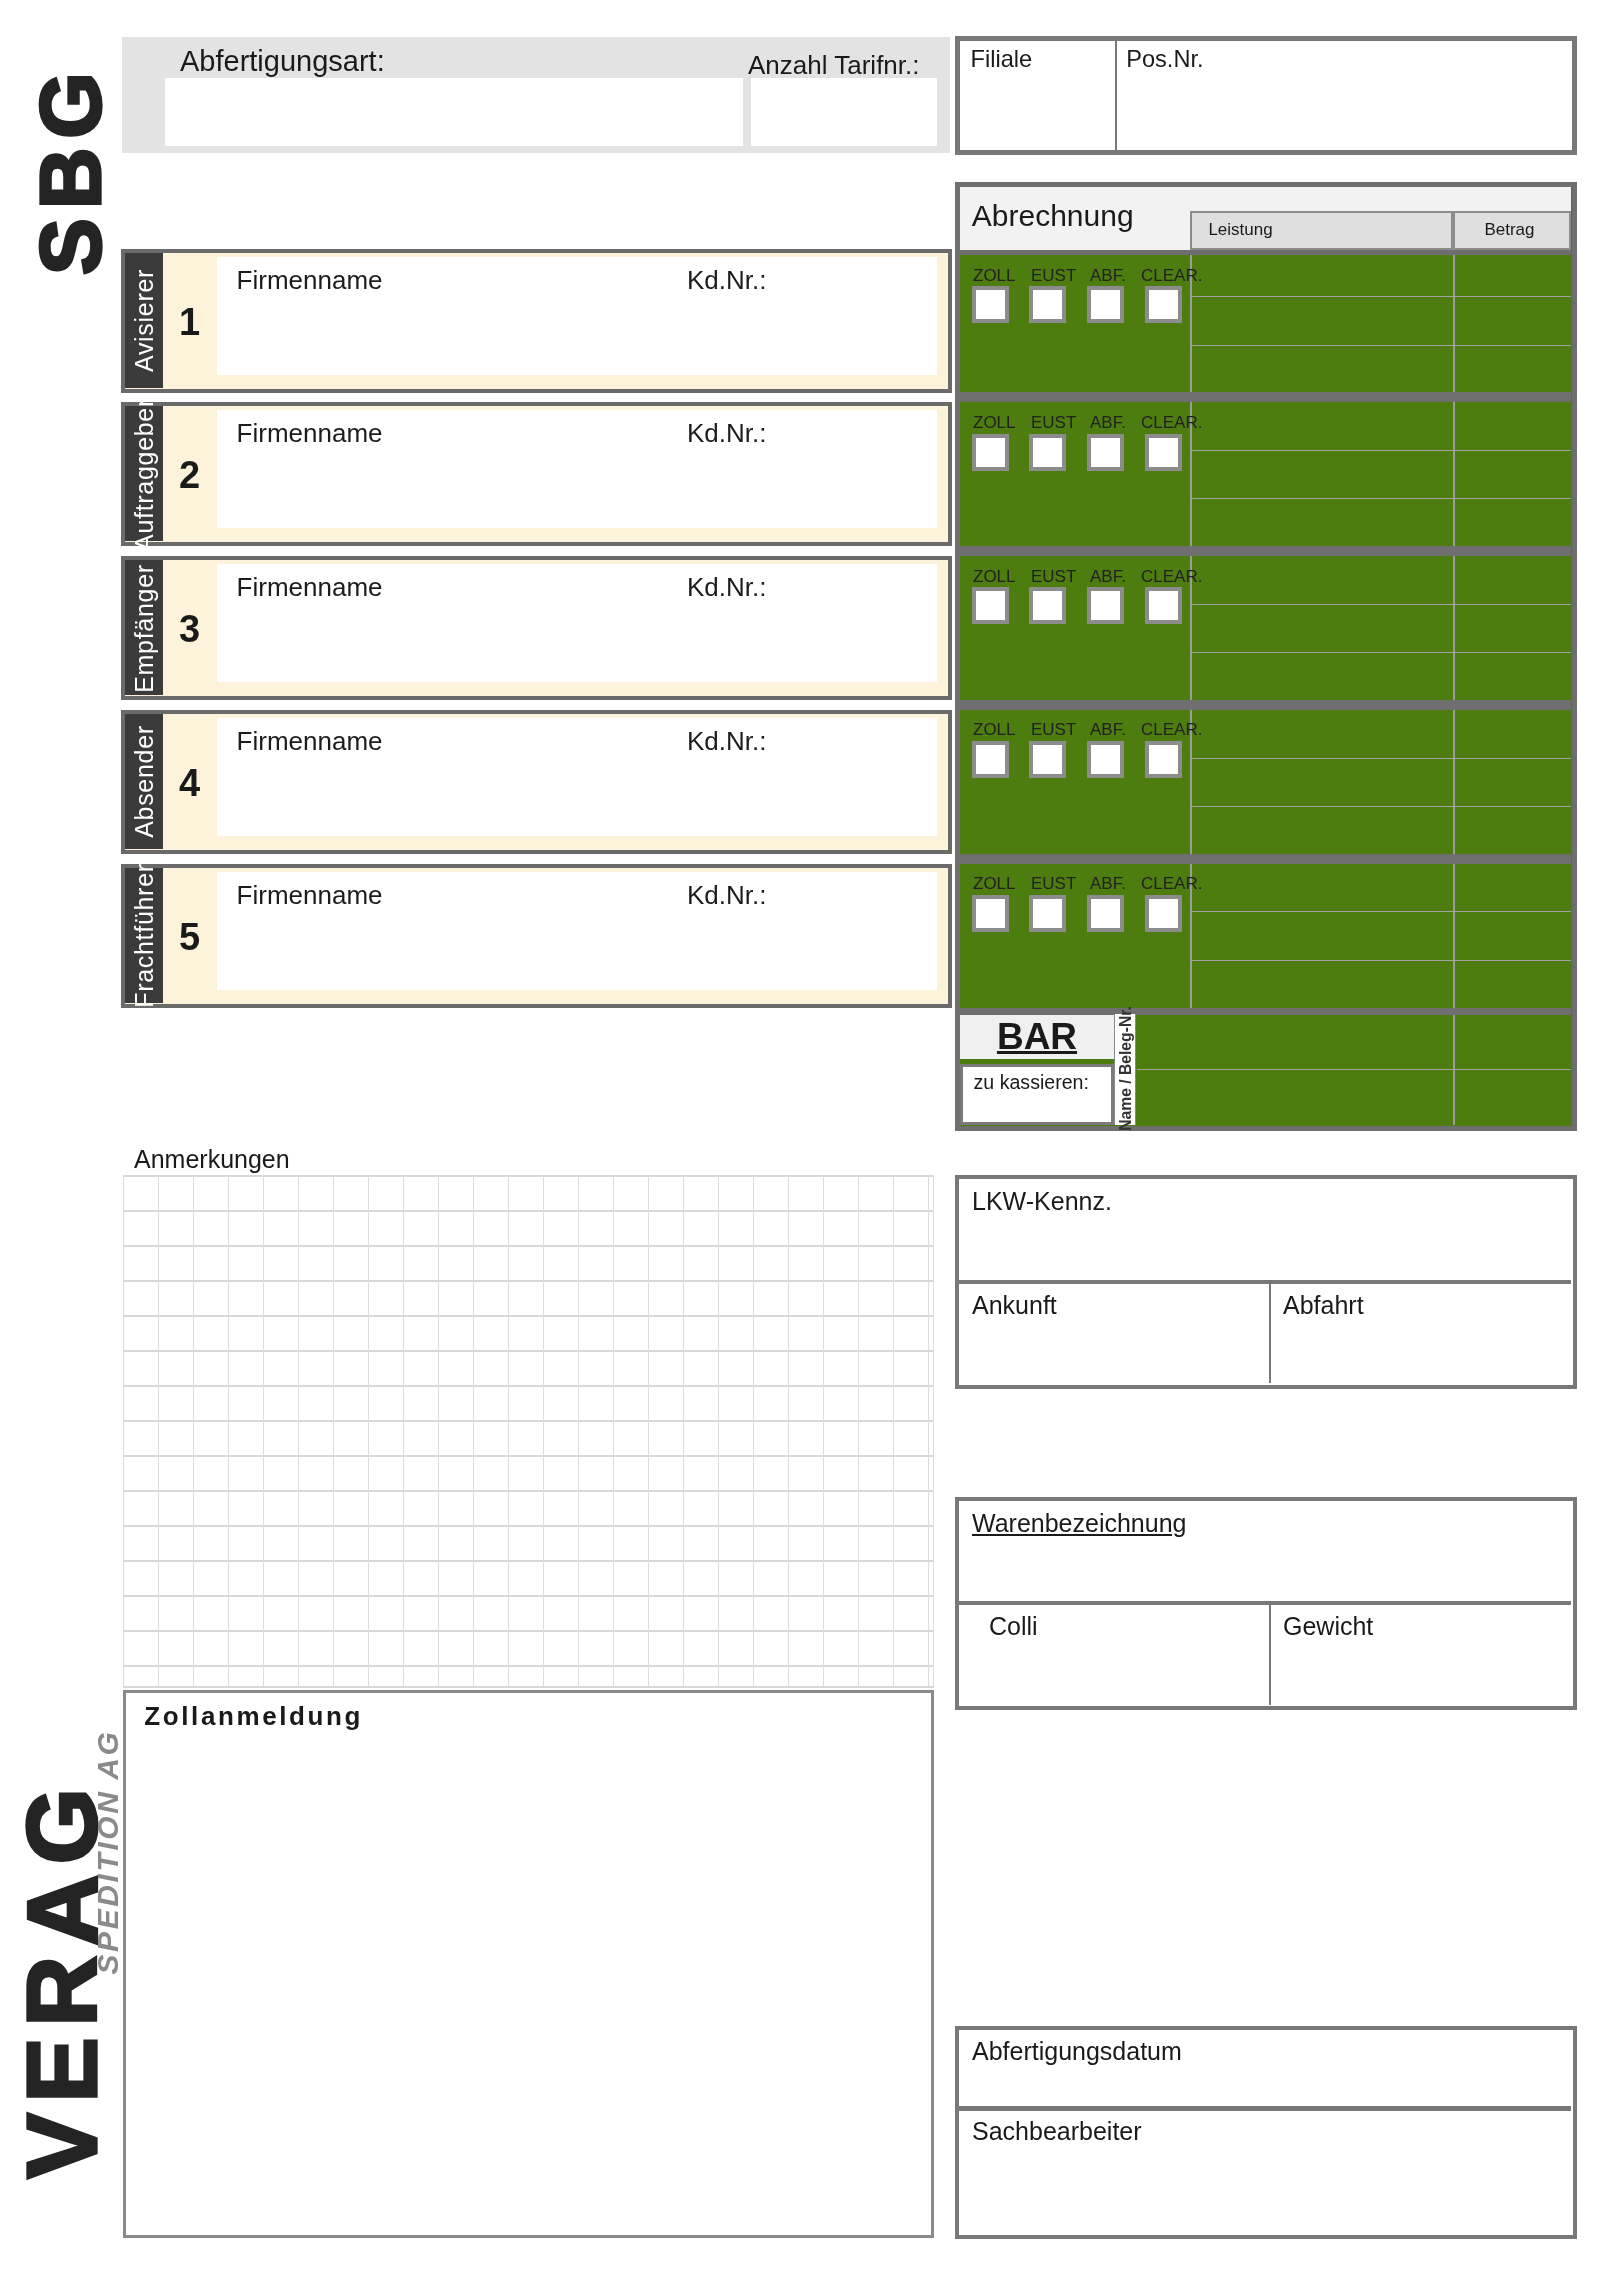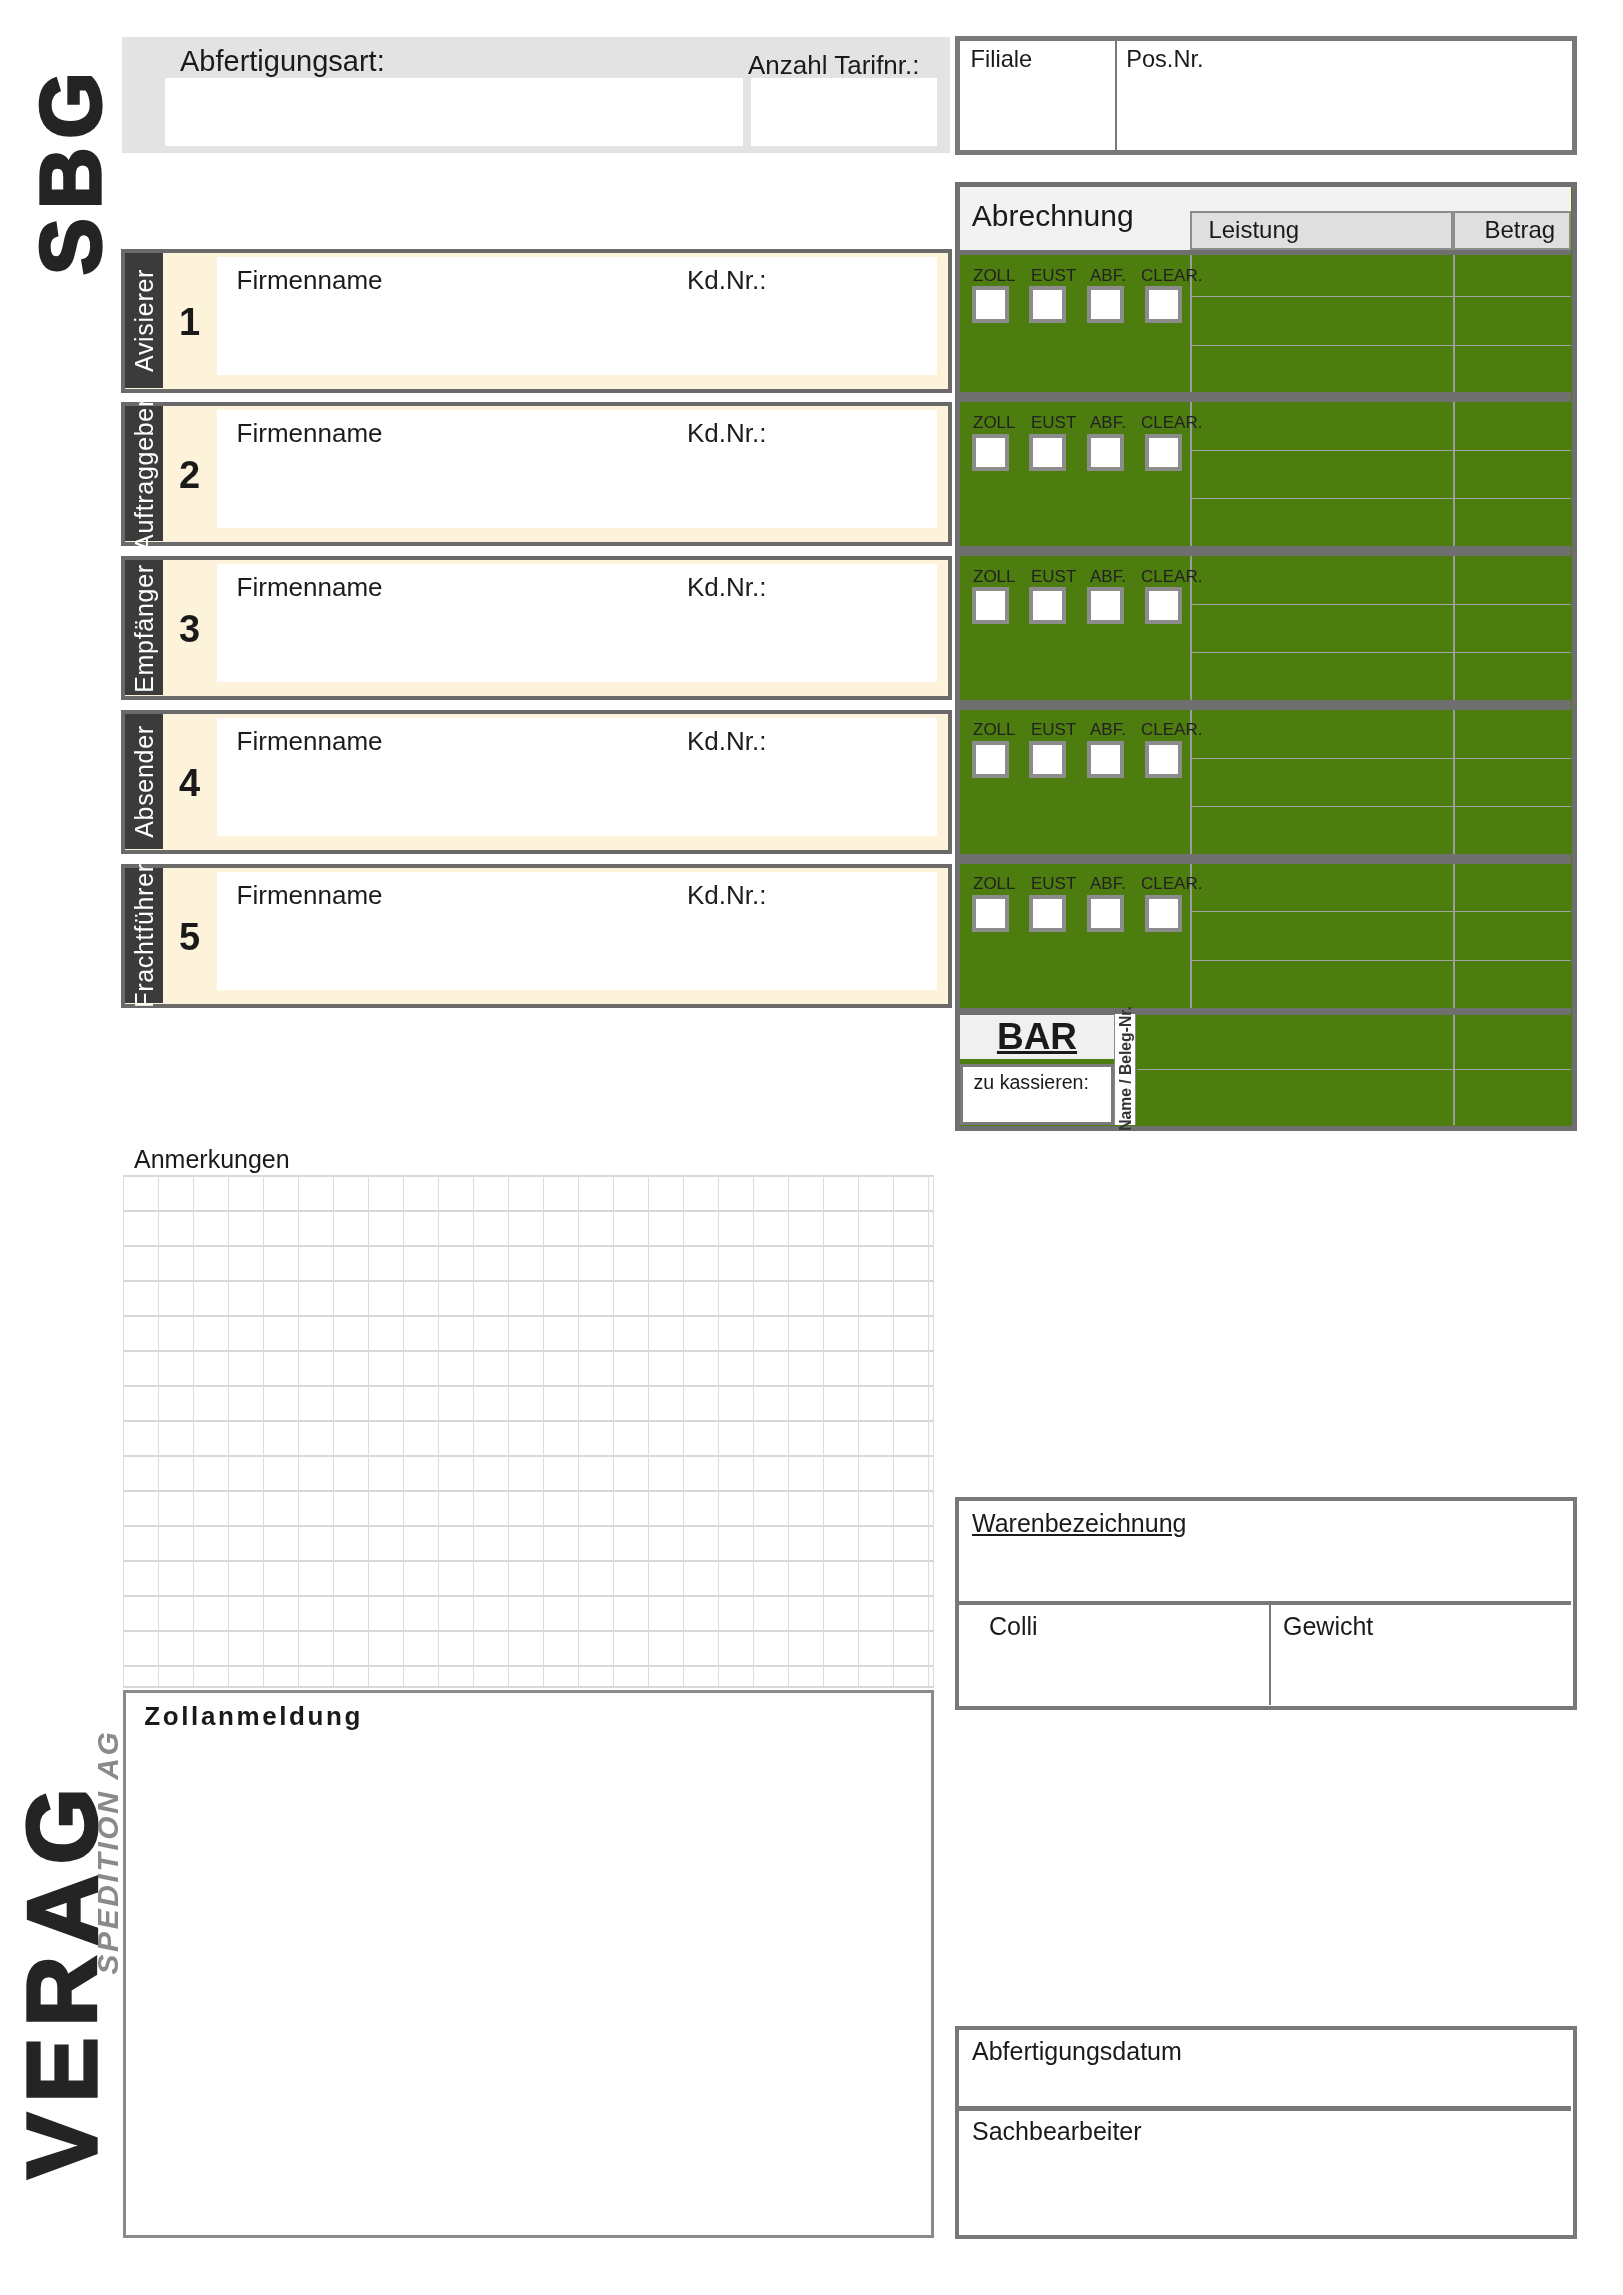--- a/index.html
+++ b/index.html
@@ -15,21 +15,21 @@
   .gborder{border:5.2px solid #787878;background:#fff;}
   .row{border:4.6px solid #6a6a6a;background:#fcf3da;}
   .rowstrip{background:#3b3b3b;}
   .rowlabel{color:#ffffff;font-size:25px;letter-spacing:0.7px;}
   .rownum{font-size:38px;font-weight:bold;text-align:center;}
   .rowwhite{background:#ffffff;}
   .fieldlabel{font-size:26px;color:#1c1c1c;}
   .panel{border:5.2px solid #6f6f6f;background:#4d7c0f;}
   .phead{background:#f2f2f2;}
   .ptitle{font-size:30px;}
-  .hcell{background:#dfdfdf;border:2.6px solid #8c8c8c;display:flex;align-items:center;font-size:24px;}
+  .hcell{background:#dfdfdf;border:2.6px solid #8c8c8c;display:flex;align-items:center;font-size:17px;}
   .thick{background:#6f6f6f;}
   .thin{background:#a3a3a3;}
   .cbl{font-size:17px;color:#222;}
   .cb{background:#fff;border:4.6px solid #8c8c8c;}
   .barhead{background:#f0f0f0;display:flex;align-items:center;justify-content:center;
            font-weight:bold;font-size:37px;}
   .kassbox{border:3.9px solid #7a7a7a;background:#fff;}
   .smalllbl{font-size:19.6px;}
   .strip-nb{border-left:1.3px solid #8a8a8a;border-right:1.3px solid #8a8a8a;background:#fff;}
   .nblabel{font-size:15.7px;font-weight:bold;color:#333;}
@@ -214,20 +214,33 @@
     <div class="abs thin" style="left:177px;top:882px;width:434px;height:1.3px;"></div>
     <div class="abs cellarea" style="left:178px;top:827px;width:315px;height:111px;"></div>
     <div class="abs cellarea" style="left:495px;top:827px;width:116px;height:111px;"></div>
   </div>
 
   <div class="rot nblabel" style="left:1116px;top:1123px;width:109px;height:19.6px;">Name / Beleg-Nr.</div>
 
   <div class="abs seclabel" style="left:134px;top:1145px;">Anmerkungen</div>
   <div class="abs grid" style="left:123px;top:1175px;width:811px;height:513px;"></div>
 
+  <div class="abs gborder" style="left:955px;top:1175px;width:622px;height:214px;border-width:4.6px;">
+    <div class="abs cellarea" style="left:0;top:0;width:612px;height:101px;">
+      <div class="abs seclabel" style="left:13px;top:7.9px;">LKW-Kennz.</div>
+    </div>
+    <div class="abs" style="left:0;top:101px;width:612px;height:3.9px;background:#787878;"></div>
+    <div class="abs cellarea" style="left:0;top:105px;width:310px;height:99px;">
+      <div class="abs seclabel" style="left:13px;top:6.5px;">Ankunft</div>
+    </div>
+    <div class="abs" style="left:310px;top:105px;width:2px;height:99px;background:#787878;"></div>
+    <div class="abs cellarea" style="left:311px;top:105px;width:301px;height:99px;">
+      <div class="abs seclabel" style="left:13px;top:6.5px;">Abfahrt</div>
+    </div>
+  </div>
 
   <div class="abs gborder" style="left:955px;top:1497px;width:622px;height:213px;border-width:4.6px;">
     <div class="abs cellarea" style="left:0;top:0;width:612px;height:100px;">
       <div class="abs seclabel" style="left:13px;top:7.9px;text-decoration:underline;">Warenbezeichnung</div>
     </div>
     <div class="abs" style="left:0;top:100px;width:612px;height:3.9px;background:#787878;"></div>
     <div class="abs cellarea" style="left:0;top:104px;width:310px;height:100px;">
       <div class="abs seclabel" style="left:30px;top:6.5px;">Colli</div>
     </div>
     <div class="abs" style="left:310px;top:104px;width:2px;height:100px;background:#787878;"></div>

